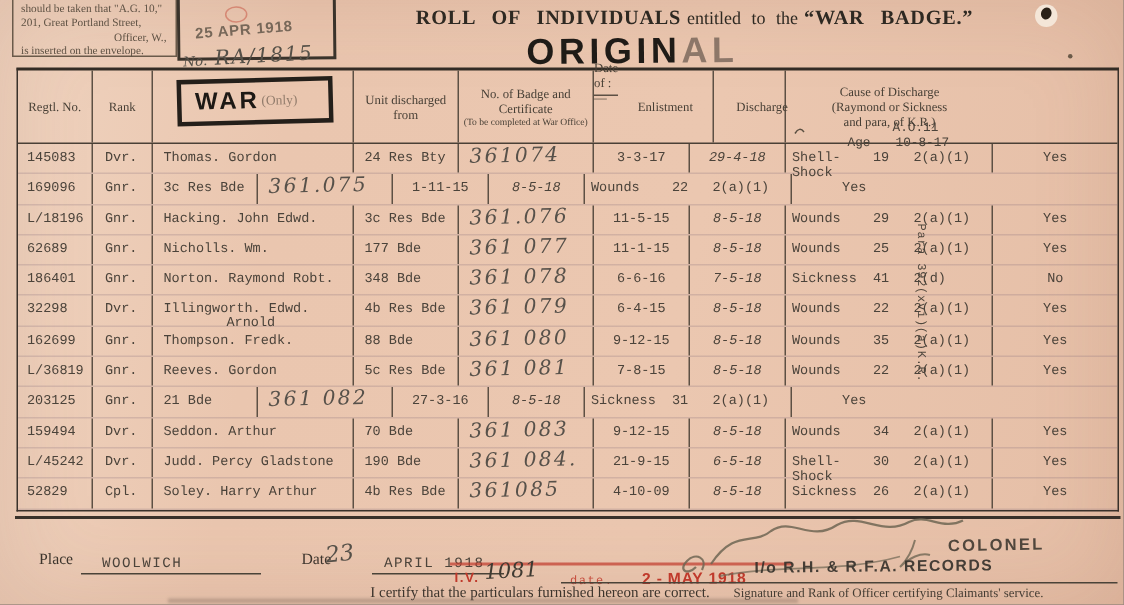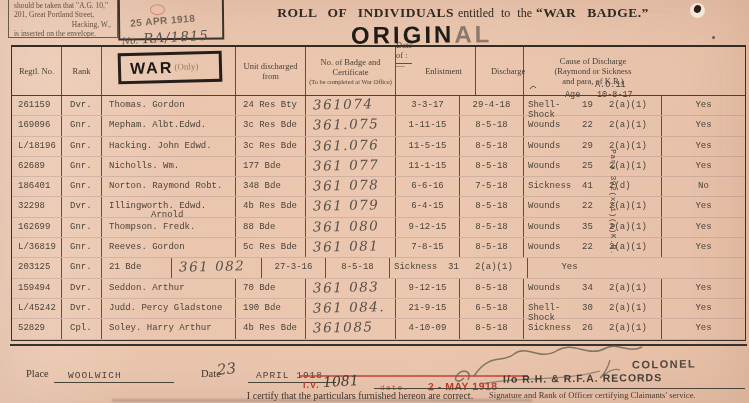--- a/index.html
+++ b/index.html
@@ -40,21 +40,21 @@
 
   
   .tbl{position:absolute;left:11px;top:45px;width:733px;border:1.5px solid #39312a;border-top:2.5px solid #332c25;}
   .tbl::after{content:"";position:absolute;left:-2px;right:-2px;bottom:-6px;height:2px;background:#39312a;}
   .thead{display:flex;height:48px;border-bottom:1px solid #4a4036;}
   .th{box-sizing:border-box;border-right:1px solid #5d5044;display:flex;flex-direction:column;
       align-items:center;justify-content:center;font-size:8.5px;line-height:1.2;text-align:center;color:#473f35;padding:1px;}
   .th:last-child{border-right:none;}
   .th .sub{font-size:6.4px;line-height:1.15;margin-top:1px;}
   .c1{width:50px;}.c2{width:40px;}.c3{width:134px;}.c4{width:70px;}.c5{width:90px;}
-  .c6{width:64px;}.c7{width:64px;}.c89{width:138px;}.c9{width:83px;}
+  .c6{width:64px;}.c7{width:64px;font-style:italic;}.c89{width:138px;}.c9{width:83px;}
   .date-group{width:128px;box-sizing:border-box;border-right:1px solid #5d5044;display:flex;flex-direction:row;}
   .dg-top{height:16px;border-bottom:1px solid #5d5044;display:flex;align-items:center;justify-content:center;font-size:8.5px;color:#473f35;}
   .dg-bot{flex:1;display:flex;}
   .dg-cell{width:64px;box-sizing:border-box;display:flex;align-items:center;justify-content:center;font-size:8.5px;color:#473f35;position:relative;}
   .dg-cell.first{border-right:1px solid #5d5044;}
   .pencil-mark{position:absolute;right:3px;bottom:4px;}
 
   .war-box{position:absolute;left:16px;top:5px;width:104px;height:31px;border:3px solid #241f1a;
     transform:rotate(-1.5deg);display:flex;align-items:center;padding-left:9px;box-sizing:border-box;}
   .war-txt{font-family:"Liberation Sans",sans-serif;font-weight:bold;font-size:16px;letter-spacing:2px;color:#1d1915;}
@@ -105,21 +105,21 @@
   .bottom-faint{position:absolute;left:112px;top:399px;width:420px;height:3px;background:rgba(90,75,65,.28);filter:blur(1px);}
 </style>
 </head>
 <body>
 
 <div class="sheet">
 
   <div class="note-box">
     <div class="nb1">should be taken that "A.G. 10,"</div>
     <div class="nb2">201, Great Portland Street,</div>
-    <div class="nb3">Hacking, W.,</div>
+    <div class="nb3">Officer, W.,</div>
     <div class="nb4">is inserted on the envelope.</div>
   </div>
 
   <div class="receipt">
     <span class="rs-red"></span>
     <span class="rs-date">25 APR 1918</span>
   </div>
   <div class="hw-ref hw">
     <span class="lbl">No.</span>
     <span class="val">RA/1815</span>
@@ -168,39 +168,38 @@
       </div>
       <div class="th c89">
         <span>Cause of Discharge</span>
         <span>(Raymond or Sickness</span>
         <span>and para, of K.R.)</span>
       </div>
     </div>
 
     <div class="tbody">
     <div class="trow">
-      <div class="td c1">261159</div>
+      <div class="td c1">145083</div>
       <div class="td c2">Dvr.</div>
       <div class="td c3 pl"><span>Thomas. Gordon</span></div>
       <div class="td c4 pl">24 Res Bty</div>
       <div class="td c5"><span class="badge-hw">361074</span></div>
       <div class="td c6 ctr">3-3-17</div>
       <div class="td c7 ctr">29-4-18</div>
       <div class="td c89 cause-cell">
         <span class="cause"><span>Shell-</span><span class="l2">Shock</span></span>
         <span class="age">19</span>
         <span class="para">2(a)(1)</span>
       </div>
       <div class="td c9 ctr">Yes</div>
     </div>
 
     <div class="trow">
       <div class="td c1">169096</div>
       <div class="td c2">Gnr.</div>
-      <div class="td c3 pl"><span>Mepham. Albt.Edwd.</span></div>
       <div class="td c4 pl">3c Res Bde</div>
       <div class="td c5"><span class="badge-hw">361.075</span></div>
       <div class="td c6 ctr">1-11-15</div>
       <div class="td c7 ctr">8-5-18</div>
       <div class="td c89 cause-cell">
         <span class="cause"><span>Wounds</span></span>
         <span class="age">22</span>
         <span class="para">2(a)(1)</span>
       </div>
       <div class="td c9 ctr">Yes</div>

